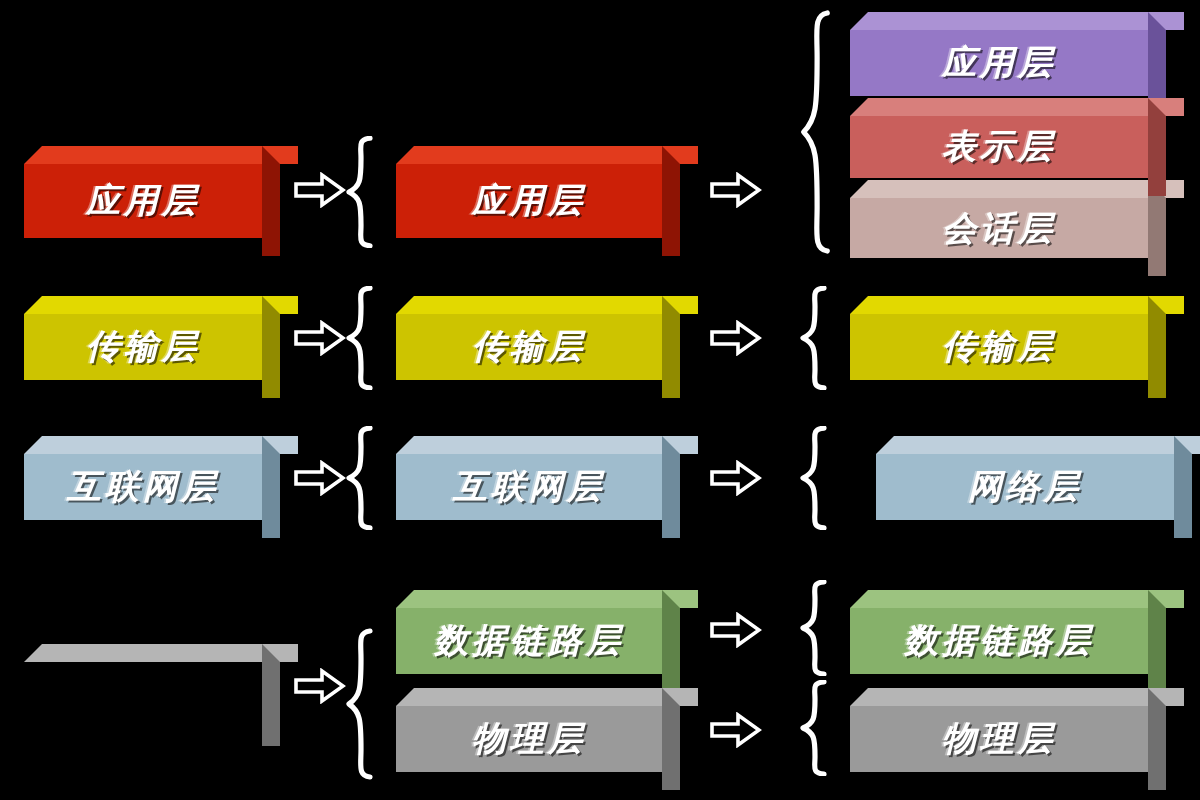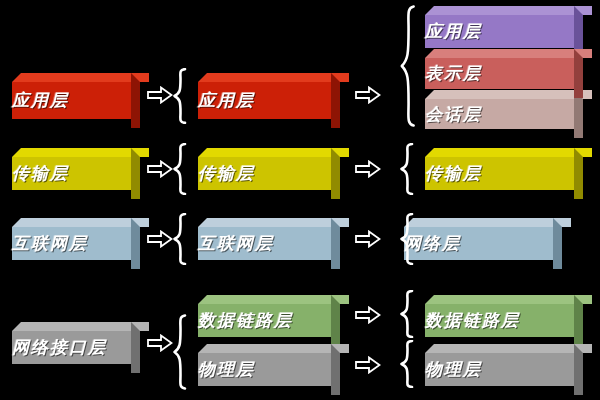--- a/index.html
+++ b/index.html
@@ -40,20 +40,21 @@
     border-left-style: solid;
   }
   .blk-face {
     position: absolute;
     left: 0;
     top: 9px;
     right: 9px;
     bottom: 0;
     display: flex;
     align-items: center;
+    justify-content: center;
   }
   .blk-label {
     font-family: "DejaVu Sans", sans-serif;
     font-size: 17px;
     font-weight: bold;
     font-style: italic;
     letter-spacing: 2px;
     white-space: nowrap;
     text-shadow:
        1px 1px 0 rgba(0,0,0,.55),
@@ -93,23 +94,20 @@
     <div class="block" style="left: 12px; top: 218px; width: 128px; height: 42px;">
       <div class="blk-top" style="border-bottom-color: rgb(190, 207, 220);"></div>
       <div class="blk-side" style="border-left-color: rgb(111, 139, 156);"></div>
       <div class="blk-face" style="background: rgb(159, 188, 205);">
         <span class="blk-label" style="color: rgb(255, 255, 255);">互联网层</span>
       </div>
     </div>
     <div class="block" style="left: 12px; top: 322px; width: 128px; height: 42px;">
       <div class="blk-top" style="border-bottom-color: rgb(181, 181, 181);"></div>
       <div class="blk-side" style="border-left-color: rgb(112, 112, 112);"></div>
-      <div class="blk-face" style="background: rgb(154, 154, 154);">
-        <span class="blk-label" style="color: rgb(255, 255, 255);">网络接口层</span>
-      </div>
     </div>
     <div class="block" style="left: 198px; top: 73px; width: 142px; height: 46px;">
       <div class="blk-top" style="border-bottom-color: rgb(226, 59, 29);"></div>
       <div class="blk-side" style="border-left-color: rgb(142, 20, 4);"></div>
       <div class="blk-face" style="background: rgb(204, 32, 7);">
         <span class="blk-label" style="color: rgb(255, 255, 255);">应用层</span>
       </div>
     </div>
     <div class="block" style="left: 198px; top: 148px; width: 142px; height: 42px;">
       <div class="blk-top" style="border-bottom-color: rgb(226, 217, 0);"></div>
@@ -160,21 +158,21 @@
         <span class="blk-label" style="color: rgb(255, 255, 255);">表示层</span>
       </div>
     </div>
     <div class="block" style="left: 425px; top: 148px; width: 158px; height: 42px;">
       <div class="blk-top" style="border-bottom-color: rgb(226, 217, 0);"></div>
       <div class="blk-side" style="border-left-color: rgb(145, 139, 0);"></div>
       <div class="blk-face" style="background: rgb(205, 196, 0);">
         <span class="blk-label" style="color: rgb(255, 255, 255);">传输层</span>
       </div>
     </div>
-    <div class="block" style="left: 404px; top: 218px; width: 158px; height: 42px;">
+    <div class="block" style="left: 438px; top: 218px; width: 158px; height: 42px;">
       <div class="blk-top" style="border-bottom-color: rgb(190, 207, 220);"></div>
       <div class="blk-side" style="border-left-color: rgb(111, 139, 156);"></div>
       <div class="blk-face" style="background: rgb(159, 188, 205);">
         <span class="blk-label" style="color: rgb(255, 255, 255);">网络层</span>
       </div>
     </div>
     <div class="block" style="left: 425px; top: 295px; width: 158px; height: 42px;">
       <div class="blk-top" style="border-bottom-color: rgb(156, 195, 128);"></div>
       <div class="blk-side" style="border-left-color: rgb(95, 131, 73);"></div>
       <div class="blk-face" style="background: rgb(134, 177, 106);">

